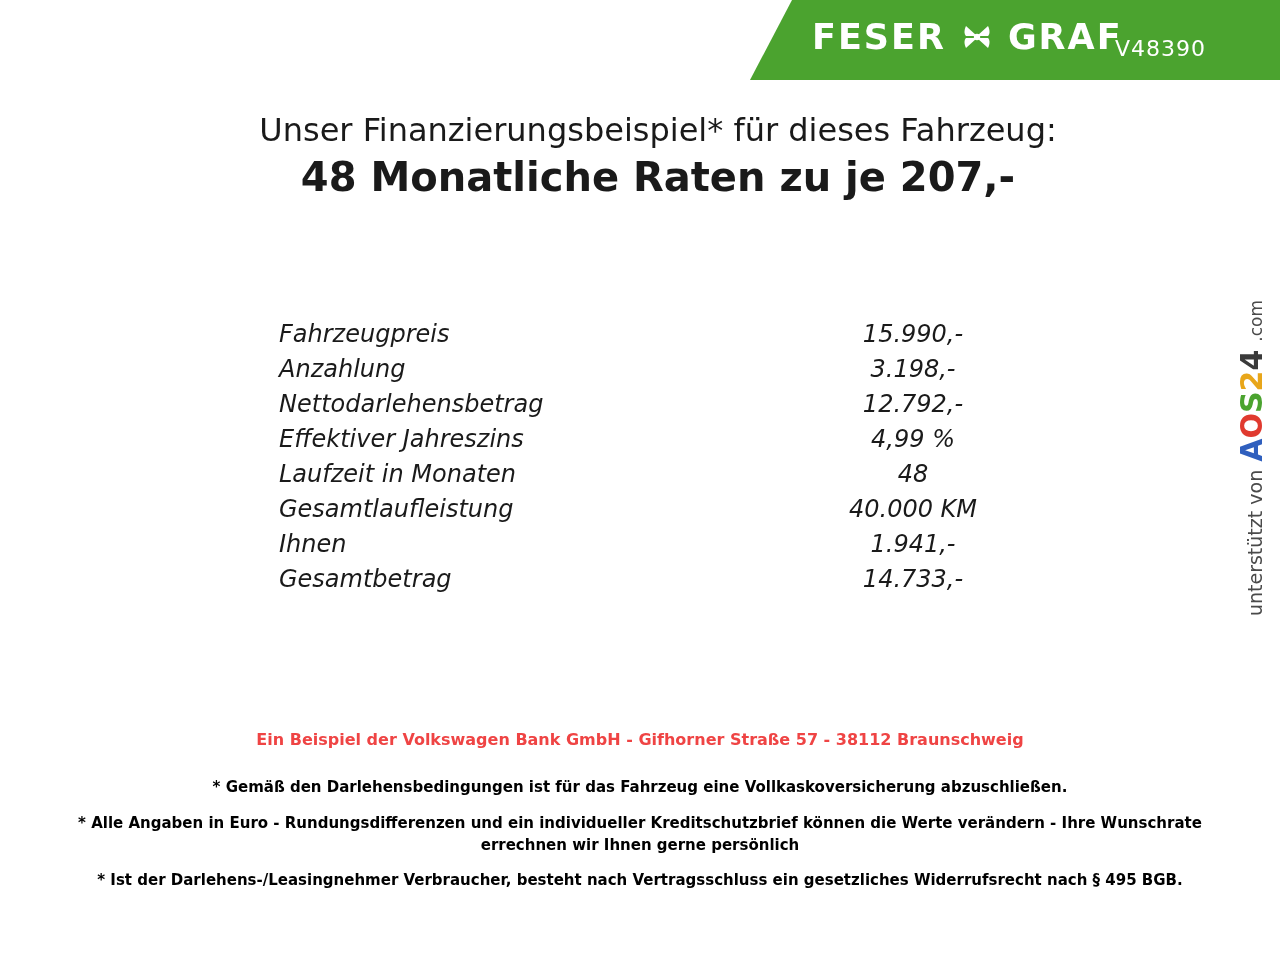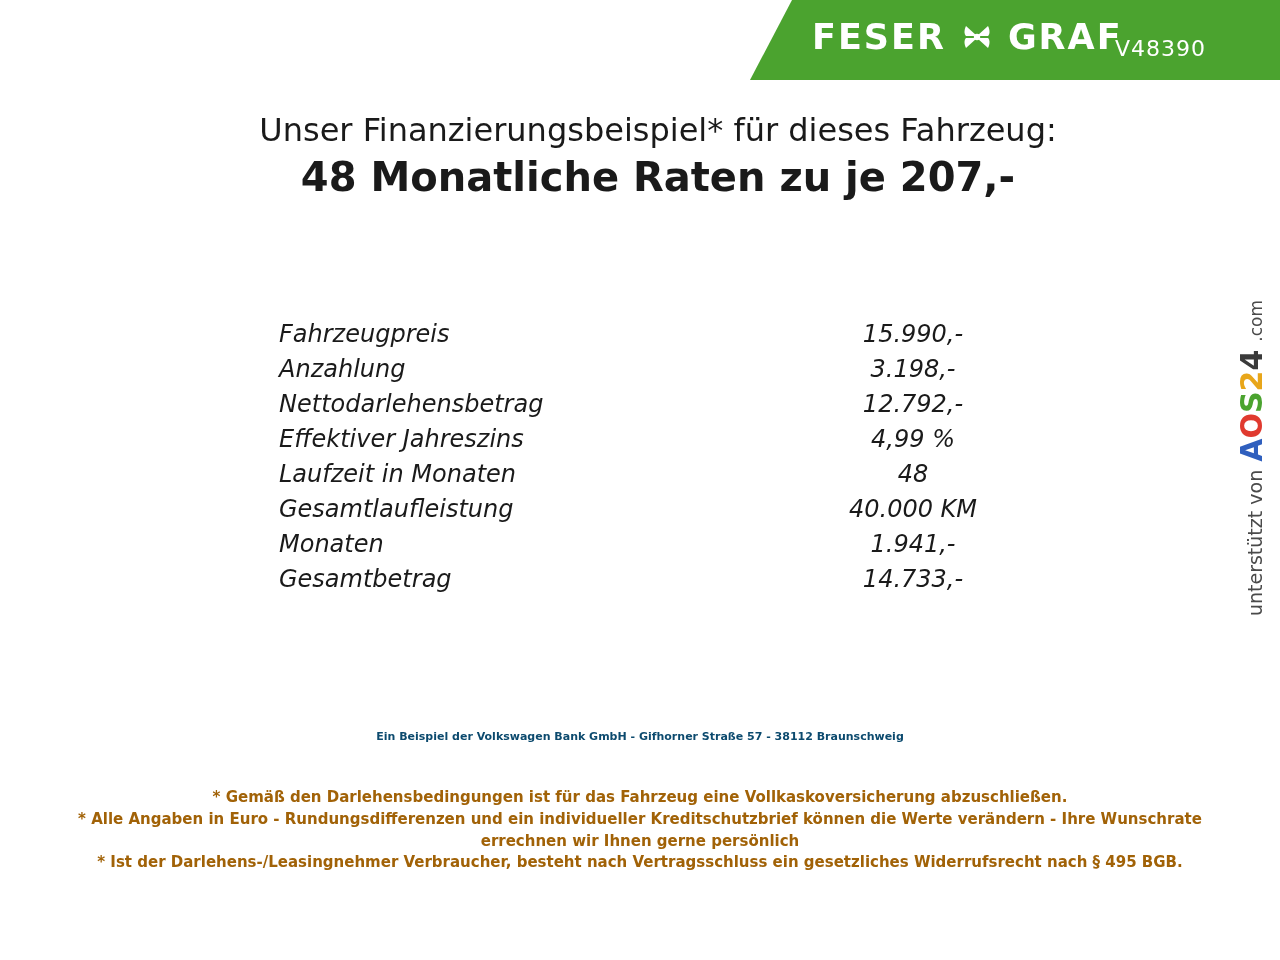--- a/index.html
+++ b/index.html
@@ -106,34 +106,34 @@
 
   
   .footer {
     position: absolute;
     top: 730px;
     left: 0;
     width: 1280px;
     text-align: center;
   }
   .footer-bank {
-    font-size: 11px;
-    font-weight: bold;
-    color: #0c4a6e;
-    margin: 0 0 44px 0;
+    font-size: 16px;
+    font-weight: bold;
+    color: #ef4444;
+    margin: 0 0 28px 0;
   }
   .footer-note {
     font-size: 15px;
     font-weight: bold;
-    color: #a16207;
+    color: #000000;
     line-height: 1.45;
     margin: 0;
     padding: 0 60px;
   }
-  .footer-note + .footer-note { margin-top: 0; }
+  .footer-note + .footer-note { margin-top: 14px; }
 
   
   .support-strip {
     position: absolute;
     top: 300px;
     right: 6px;
     width: 40px;
     height: 360px;
   }
   .support-rot {
@@ -214,21 +214,21 @@
     </tr>
     <tr>
       <td class="label">Laufzeit in Monaten</td>
       <td class="value">48</td>
     </tr>
     <tr>
       <td class="label">Gesamtlaufleistung</td>
       <td class="value">40.000 KM</td>
     </tr>
     <tr>
-      <td class="label">Monaten</td>
+      <td class="label">Ihnen</td>
       <td class="value">1.941,-</td>
     </tr>
     <tr>
       <td class="label">Gesamtbetrag</td>
       <td class="value">14.733,-</td>
     </tr>
   </tbody>
 </table>
 
 <div class="footer">

